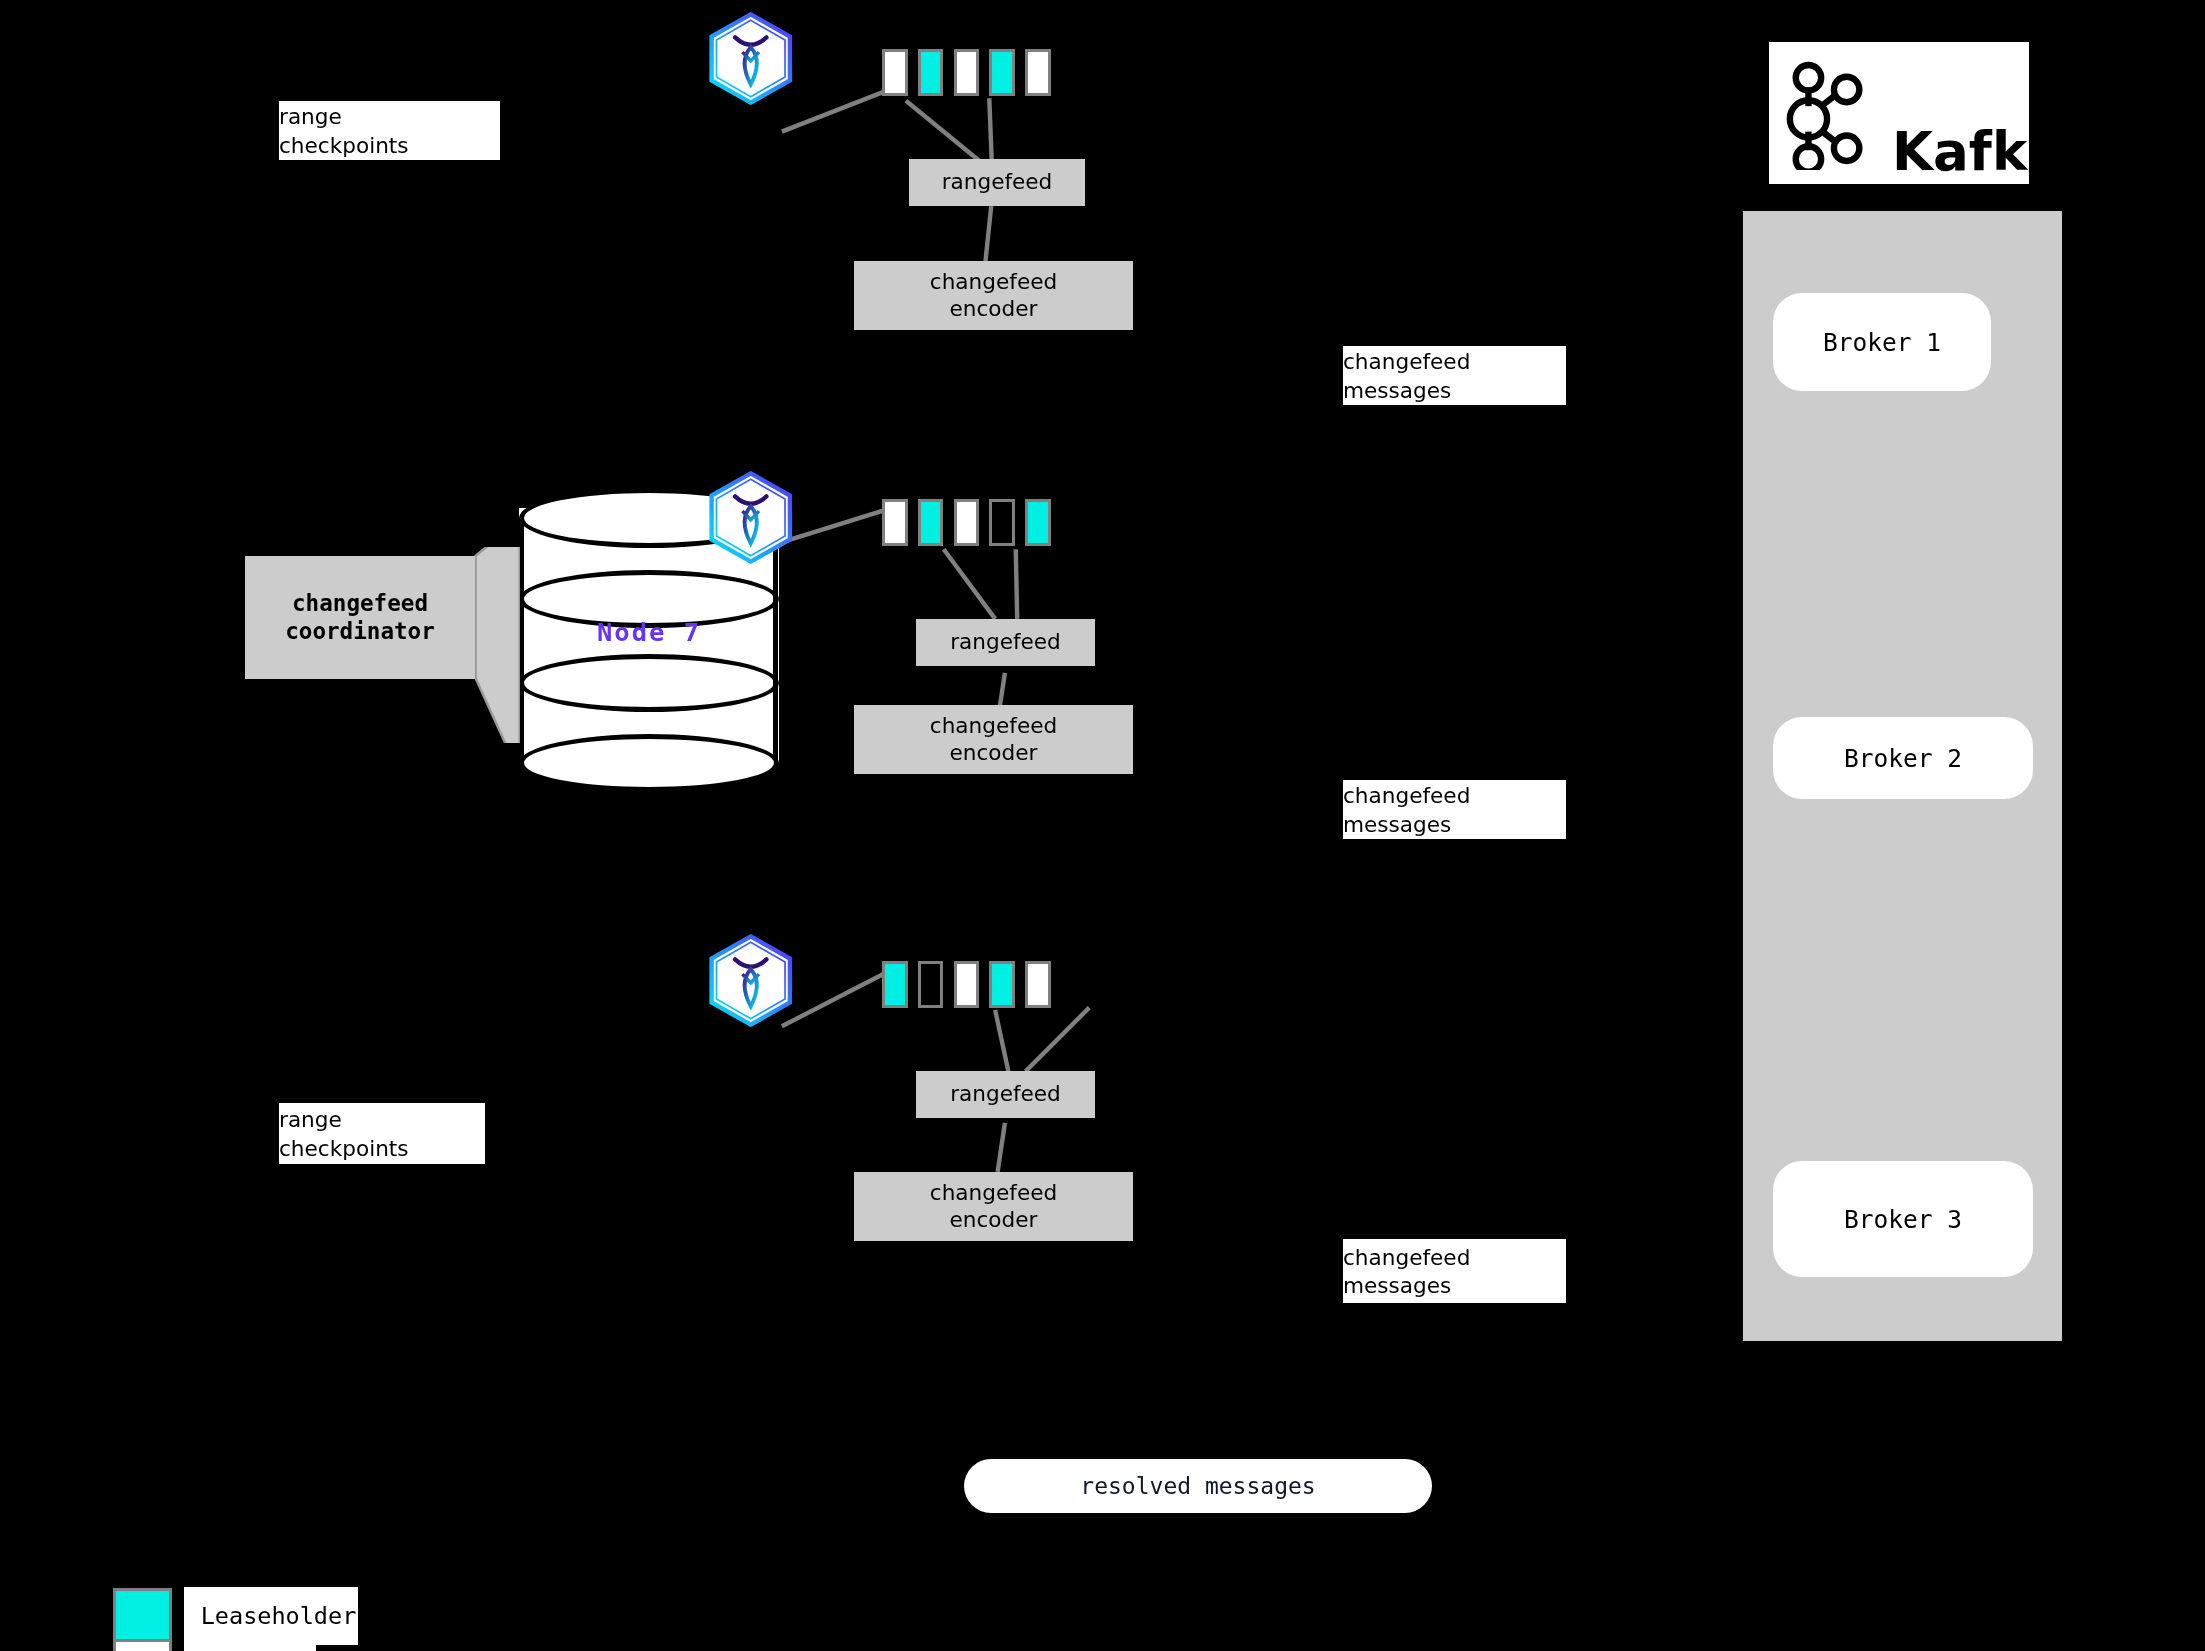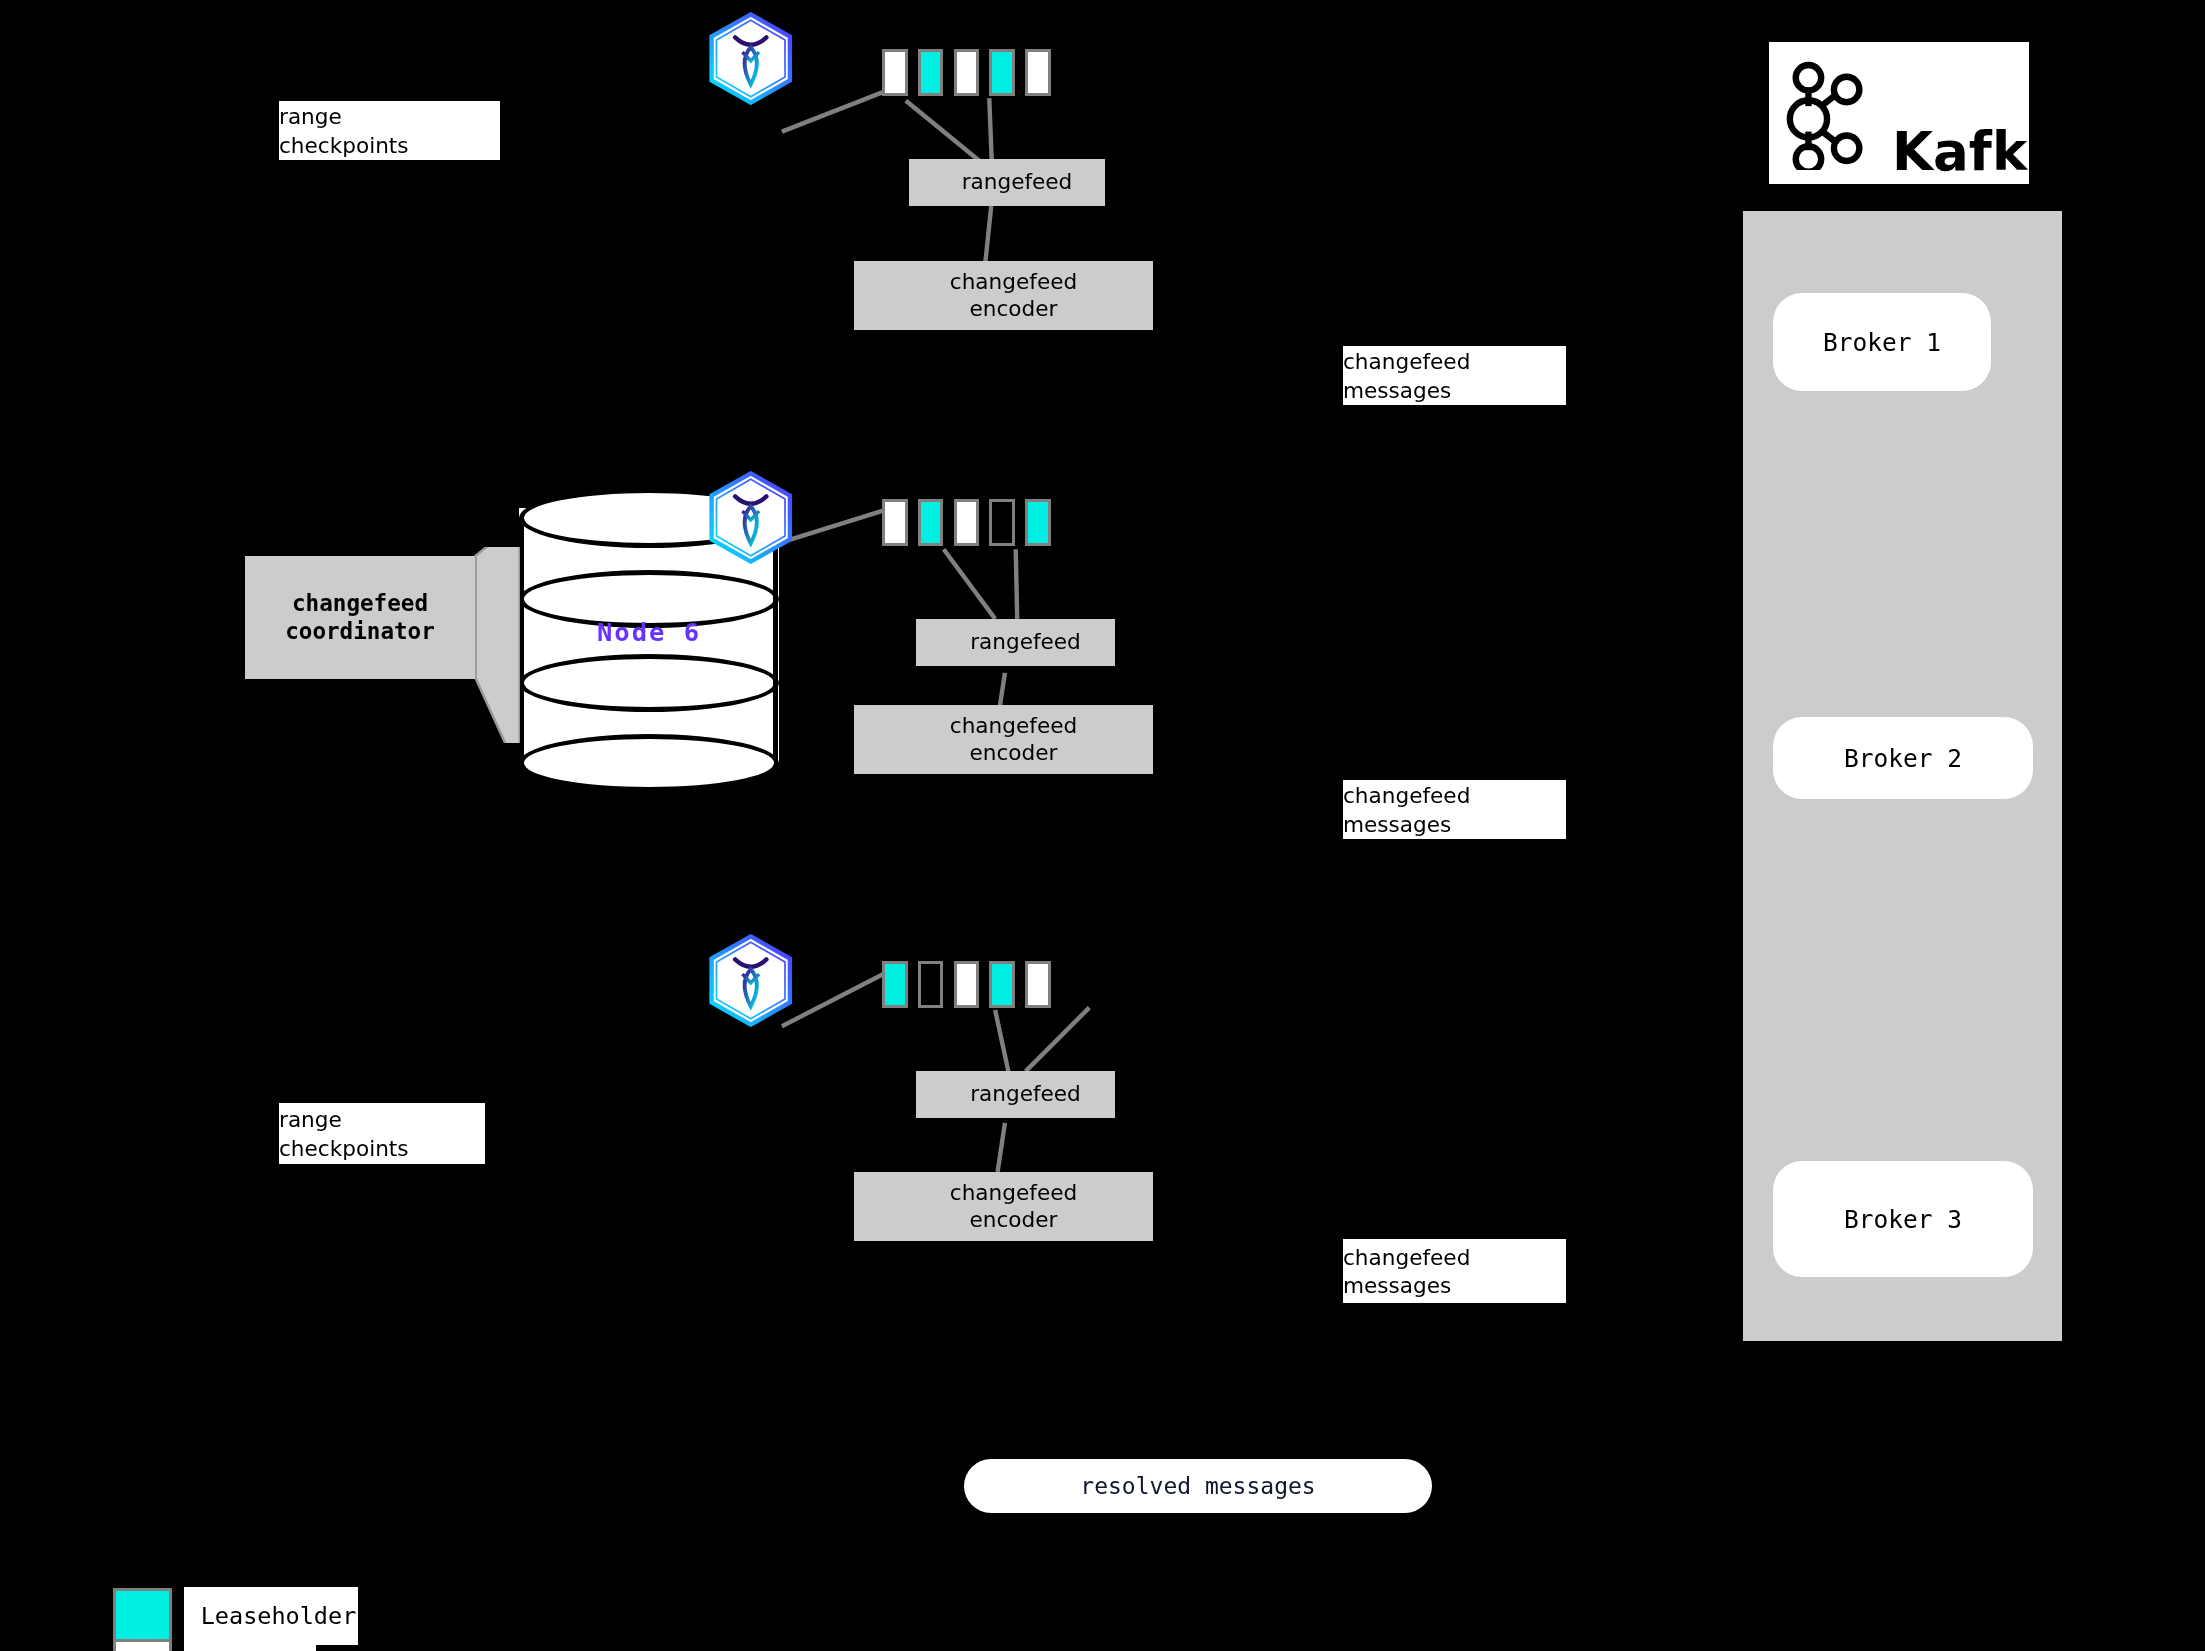--- a/index.html
+++ b/index.html
@@ -28,21 +28,21 @@
   
   .rangerow{position:absolute;display:flex;gap:10.3px;}
   .rbox{width:25.5px;height:47px;border:3.4px solid #808080;box-sizing:border-box;}
   .rbox.lease{background:#00efe3;}
   .rbox.replica{background:#ffffff;}
   .rbox.empty{background:transparent;}
 
   
   .gbox{position:absolute;background:#cccccc;color:#000;display:flex;
         align-items:center;justify-content:center;text-align:center;
-        font-family:"DejaVu Sans","Liberation Sans",sans-serif;font-size:21.6px;line-height:1.22;padding-left:20px;}
+        font-family:"DejaVu Sans","Liberation Sans",sans-serif;font-size:21.6px;line-height:1.22;}
 
   
   .wlabel{position:absolute;background:#ffffff;color:#000;overflow:hidden;
           font-family:"DejaVu Sans","Liberation Sans",sans-serif;font-size:21.6px;line-height:1.22;
           display:flex;align-items:flex-start;justify-content:center;text-align:center;}
   .wlabel span{display:block;padding-top:2px;}
 
   
   .coord{position:absolute;}
   .coord .cbox{position:absolute;left:0;top:0;width:230px;height:123px;background:#cccccc;
@@ -150,21 +150,21 @@
   </div>
 
   <div class="cyl" style="left:519px;top:488px;">
     <div class="body"></div>
     <div class="sideL"></div>
     <div class="sideR"></div>
     <div class="bottom"></div>
     <div class="bandfull" style="top:166px;"></div>
     <div class="bandfull" style="top:82px;"></div>
     <div class="top"></div>
-    <div class="label" style="top:129px;">Node 6</div>
+    <div class="label" style="top:129px;">Node 7</div>
   </div>
 
   <div class="crdb" style="left:708px;top:471px;">
     <svg viewBox="0 0 175 190" width="86" height="93">
       <polygon points="87,5 167,50 167,140 87,185 7,140 7,50" fill="#ffffff" stroke="url(#hexg1)" stroke-width="9"></polygon>
       <polygon points="87,17 157,57 157,133 87,173 17,133 17,57" fill="none" stroke="url(#hexg1)" stroke-width="3.5"></polygon>
       <path d="M55 52 Q87 82 119 52" stroke="#2b1070" stroke-width="9" fill="none" stroke-linecap="round"></path>
       <path d="M87 72 Q62 100 87 148 Q112 100 87 72 Z" fill="none" stroke="url(#bugg1)" stroke-width="8"></path>
       <line x1="87" y1="96" x2="87" y2="150" stroke="url(#bugg1)" stroke-width="7"></line>
       <path d="M70 82 L87 100 L104 82" stroke="url(#bugg1)" stroke-width="7" fill="none"></path>

